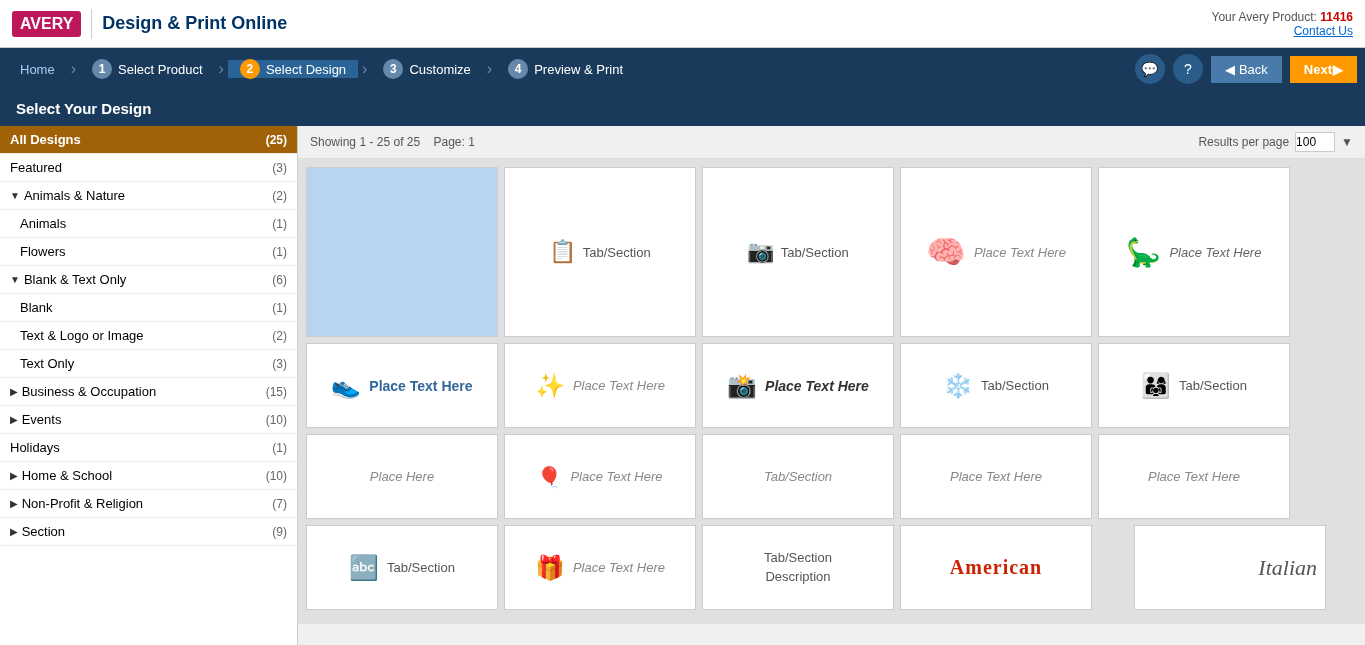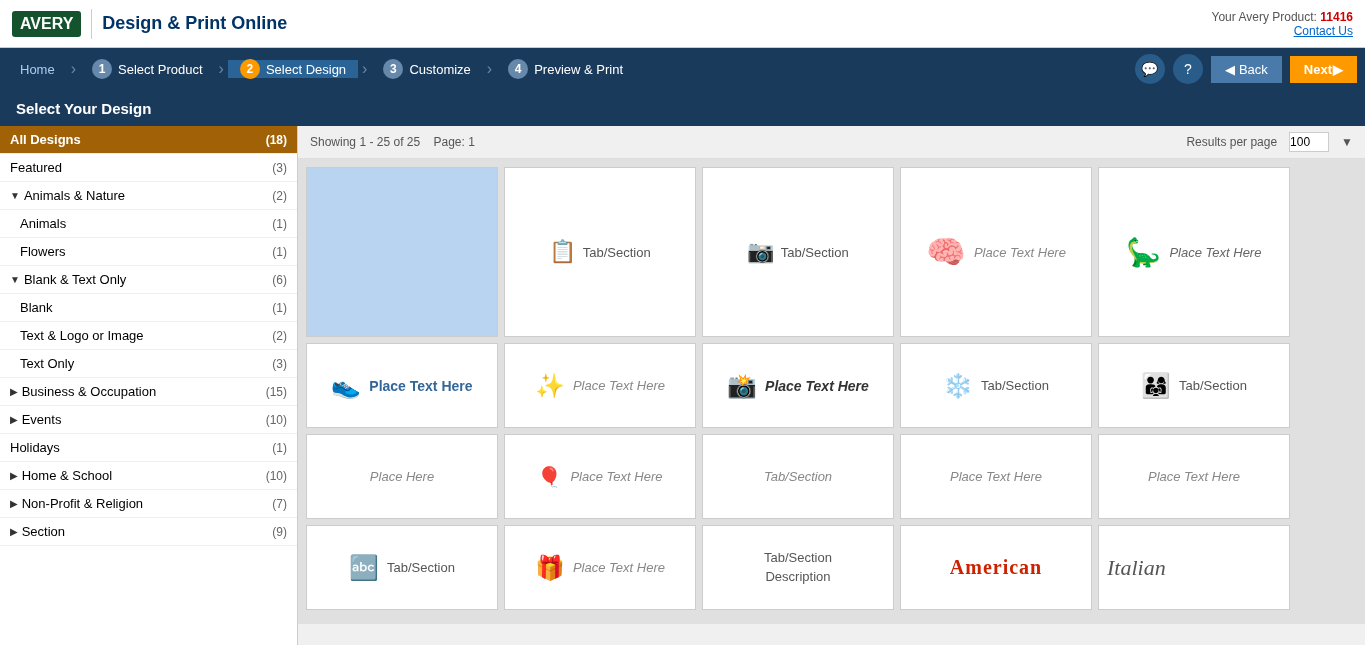--- a/index.html
+++ b/index.html
@@ -13,21 +13,21 @@
       padding: 6px 12px;
       border-bottom: 1px solid #ccc;
       height: 48px;
     }
     .logo-area {
       display: flex;
       align-items: center;
       gap: 10px;
     }
     .logo-box {
-      background: #14532d;
+      background: #be185d;
       color: white;
       font-weight: bold;
       font-size: 16px;
       padding: 4px 8px;
       border-radius: 3px;
     }
     .logo-divider {
       width: 1px;
       height: 30px;
       background: #ccc;
@@ -209,21 +209,21 @@
       font-size: 12px;
       color: #555;
       display: flex;
       align-items: center;
       justify-content: space-between;
       border-bottom: 1px solid #ddd;
     }
     .results-right {
       display: flex;
       align-items: center;
-      gap: 12px;
+      gap: 6px;
     }
     .results-per-page-input {
       width: 40px;
       border: 1px solid #ccc;
       padding: 2px 0;
       font-size: 12px;
     }
 
     
     .grid-area {
@@ -349,21 +349,21 @@
 <div class="page-title-bar">
   <span>Select Your Design</span>
 </div>
 
 <div class="main-content">
 
   <div class="sidebar">
 
     <div class="sidebar-item active">
       <span>All Designs</span>
-      <span class="count">(18)</span>
+      <span class="count">(25)</span>
     </div>
 
     <div class="sidebar-item">
       <span>Featured</span>
       <span class="count">(3)</span>
     </div>
 
     <div class="sidebar-item">
       <span class="sidebar-group-header">
         <span class="expand-icon">▼</span>
@@ -563,20 +563,20 @@
         </div>
 
         <div class="design-card normal" style="width:192px;height:85px;flex-direction:row;justify-content:center;align-items:center;">
           <span class="tab-section-text" style="text-align:center;line-height:1.4;">Tab/Section<br>Description</span>
         </div>
 
         <div class="design-card normal" style="width:192px;height:85px;flex-direction:row;justify-content:center;align-items:center;">
           <span class="american-text">American</span>
         </div>
 
-        <div class="design-card normal" style="width:192px;height:85px;flex-direction:row;justify-content:flex-start;align-items:center;">
+        <div class="design-card normal" style="width:192px;height:85px;flex-direction:row;justify-content:flex-end;align-items:center;margin-left:36px;">
           <span class="italian-text">Italian</span>
         </div>
       </div>
 
     </div>
   </div>
 </div>
 
 </body></html>

